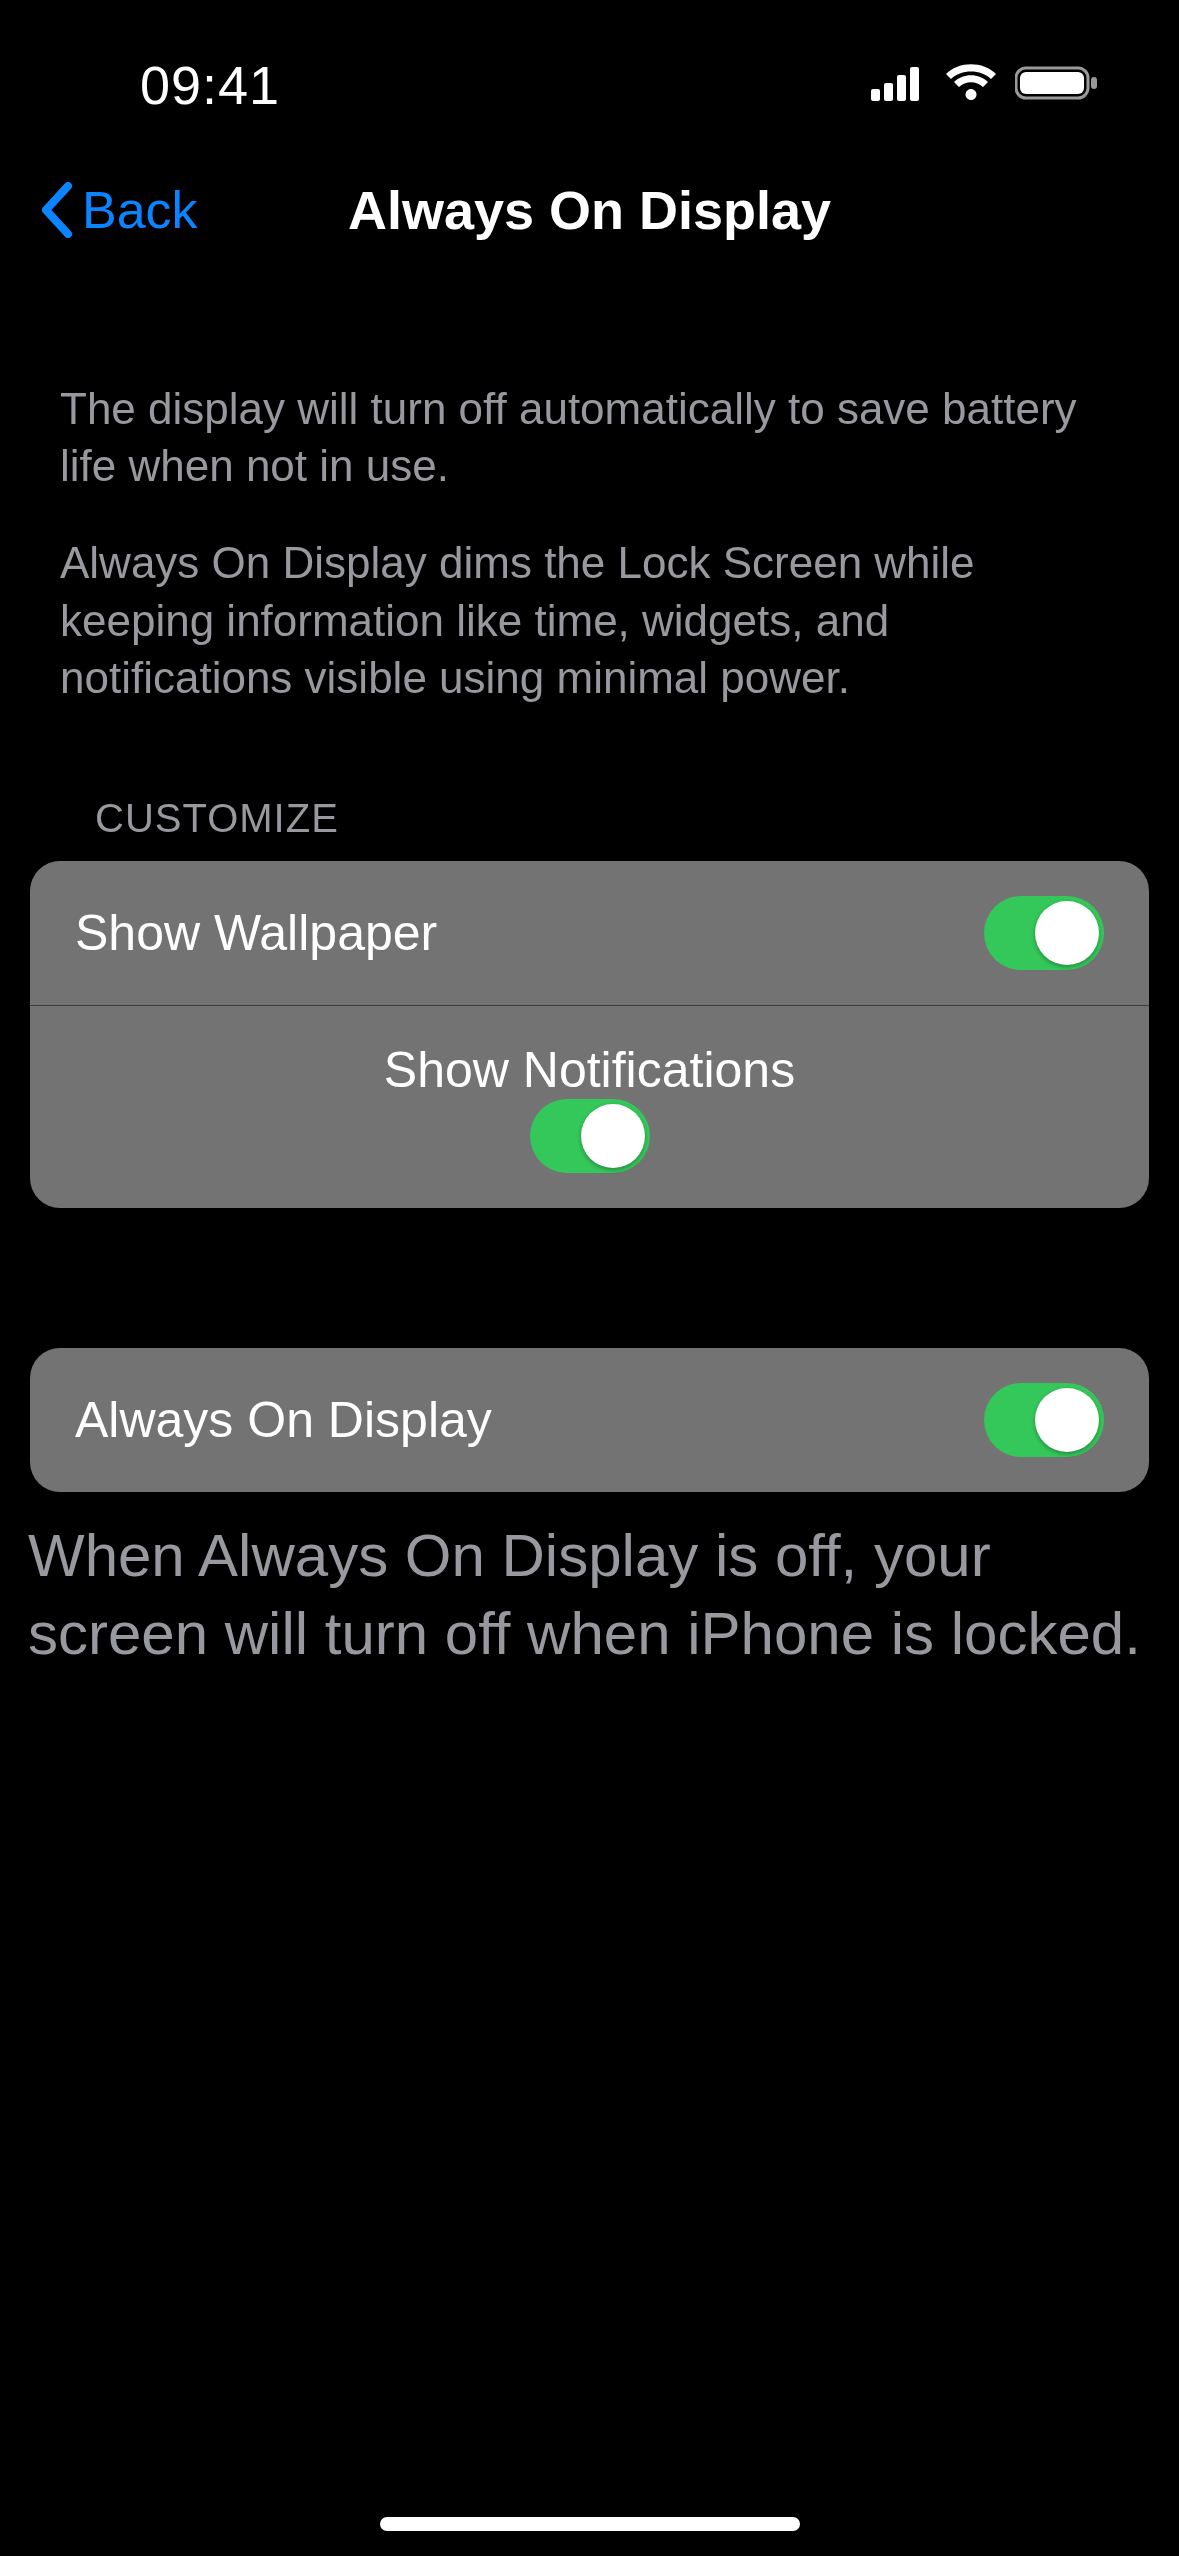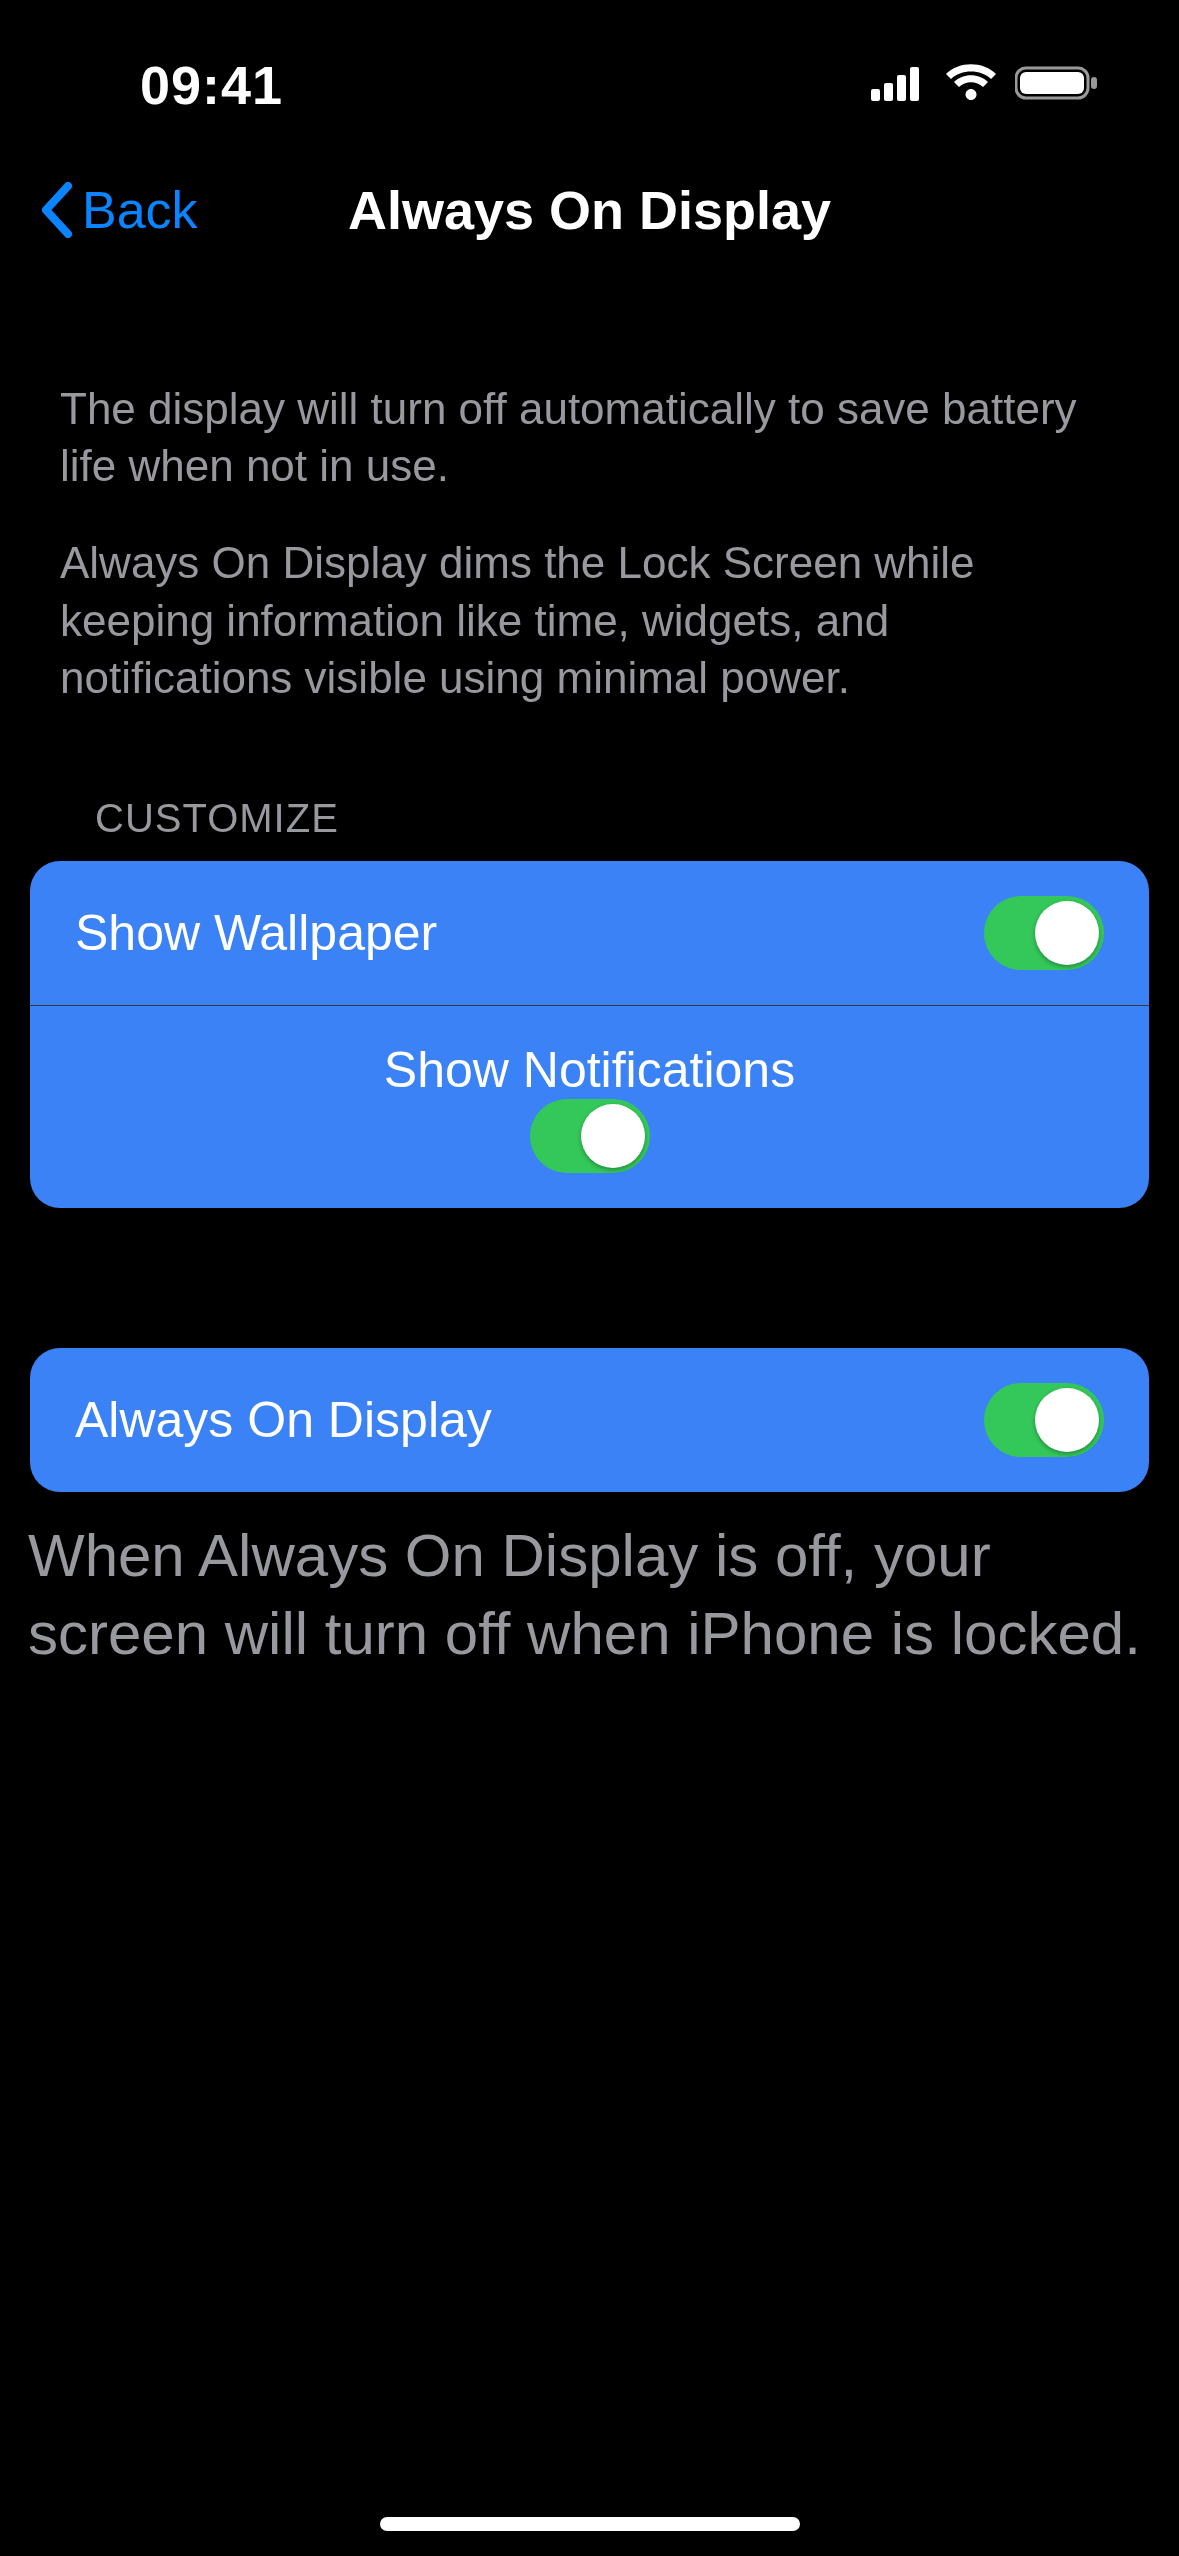--- a/index.html
+++ b/index.html
@@ -13,21 +13,21 @@
   }
   .statusbar {
     display: flex;
     justify-content: space-between;
     align-items: center;
     padding: 40px 80px 10px 140px;
     height: 140px;
   }
   .time {
     font-size: 54px;
-    font-weight: 700;
+    font-weight: 400;
     letter-spacing: 1px;
   }
   .status-icons {
     display: flex;
     align-items: center;
     gap: 18px;
   }
   .navbar {
     display: flex;
     align-items: center;
@@ -67,21 +67,21 @@
   }
   .section-header {
     color: #98989f;
     font-size: 40px;
     letter-spacing: 1px;
     text-transform: uppercase;
     padding: 80px 60px 20px 60px;
     margin-left: 35px;
   }
   .group {
-    background: #3b82f6;
+    background: #737373;
     margin: 0 30px;
     border-radius: 30px;
     overflow: hidden;
   }
   .row {
     display: flex;
     align-items: center;
     justify-content: space-between;
     padding: 35px 45px;
     min-height: 128px;

